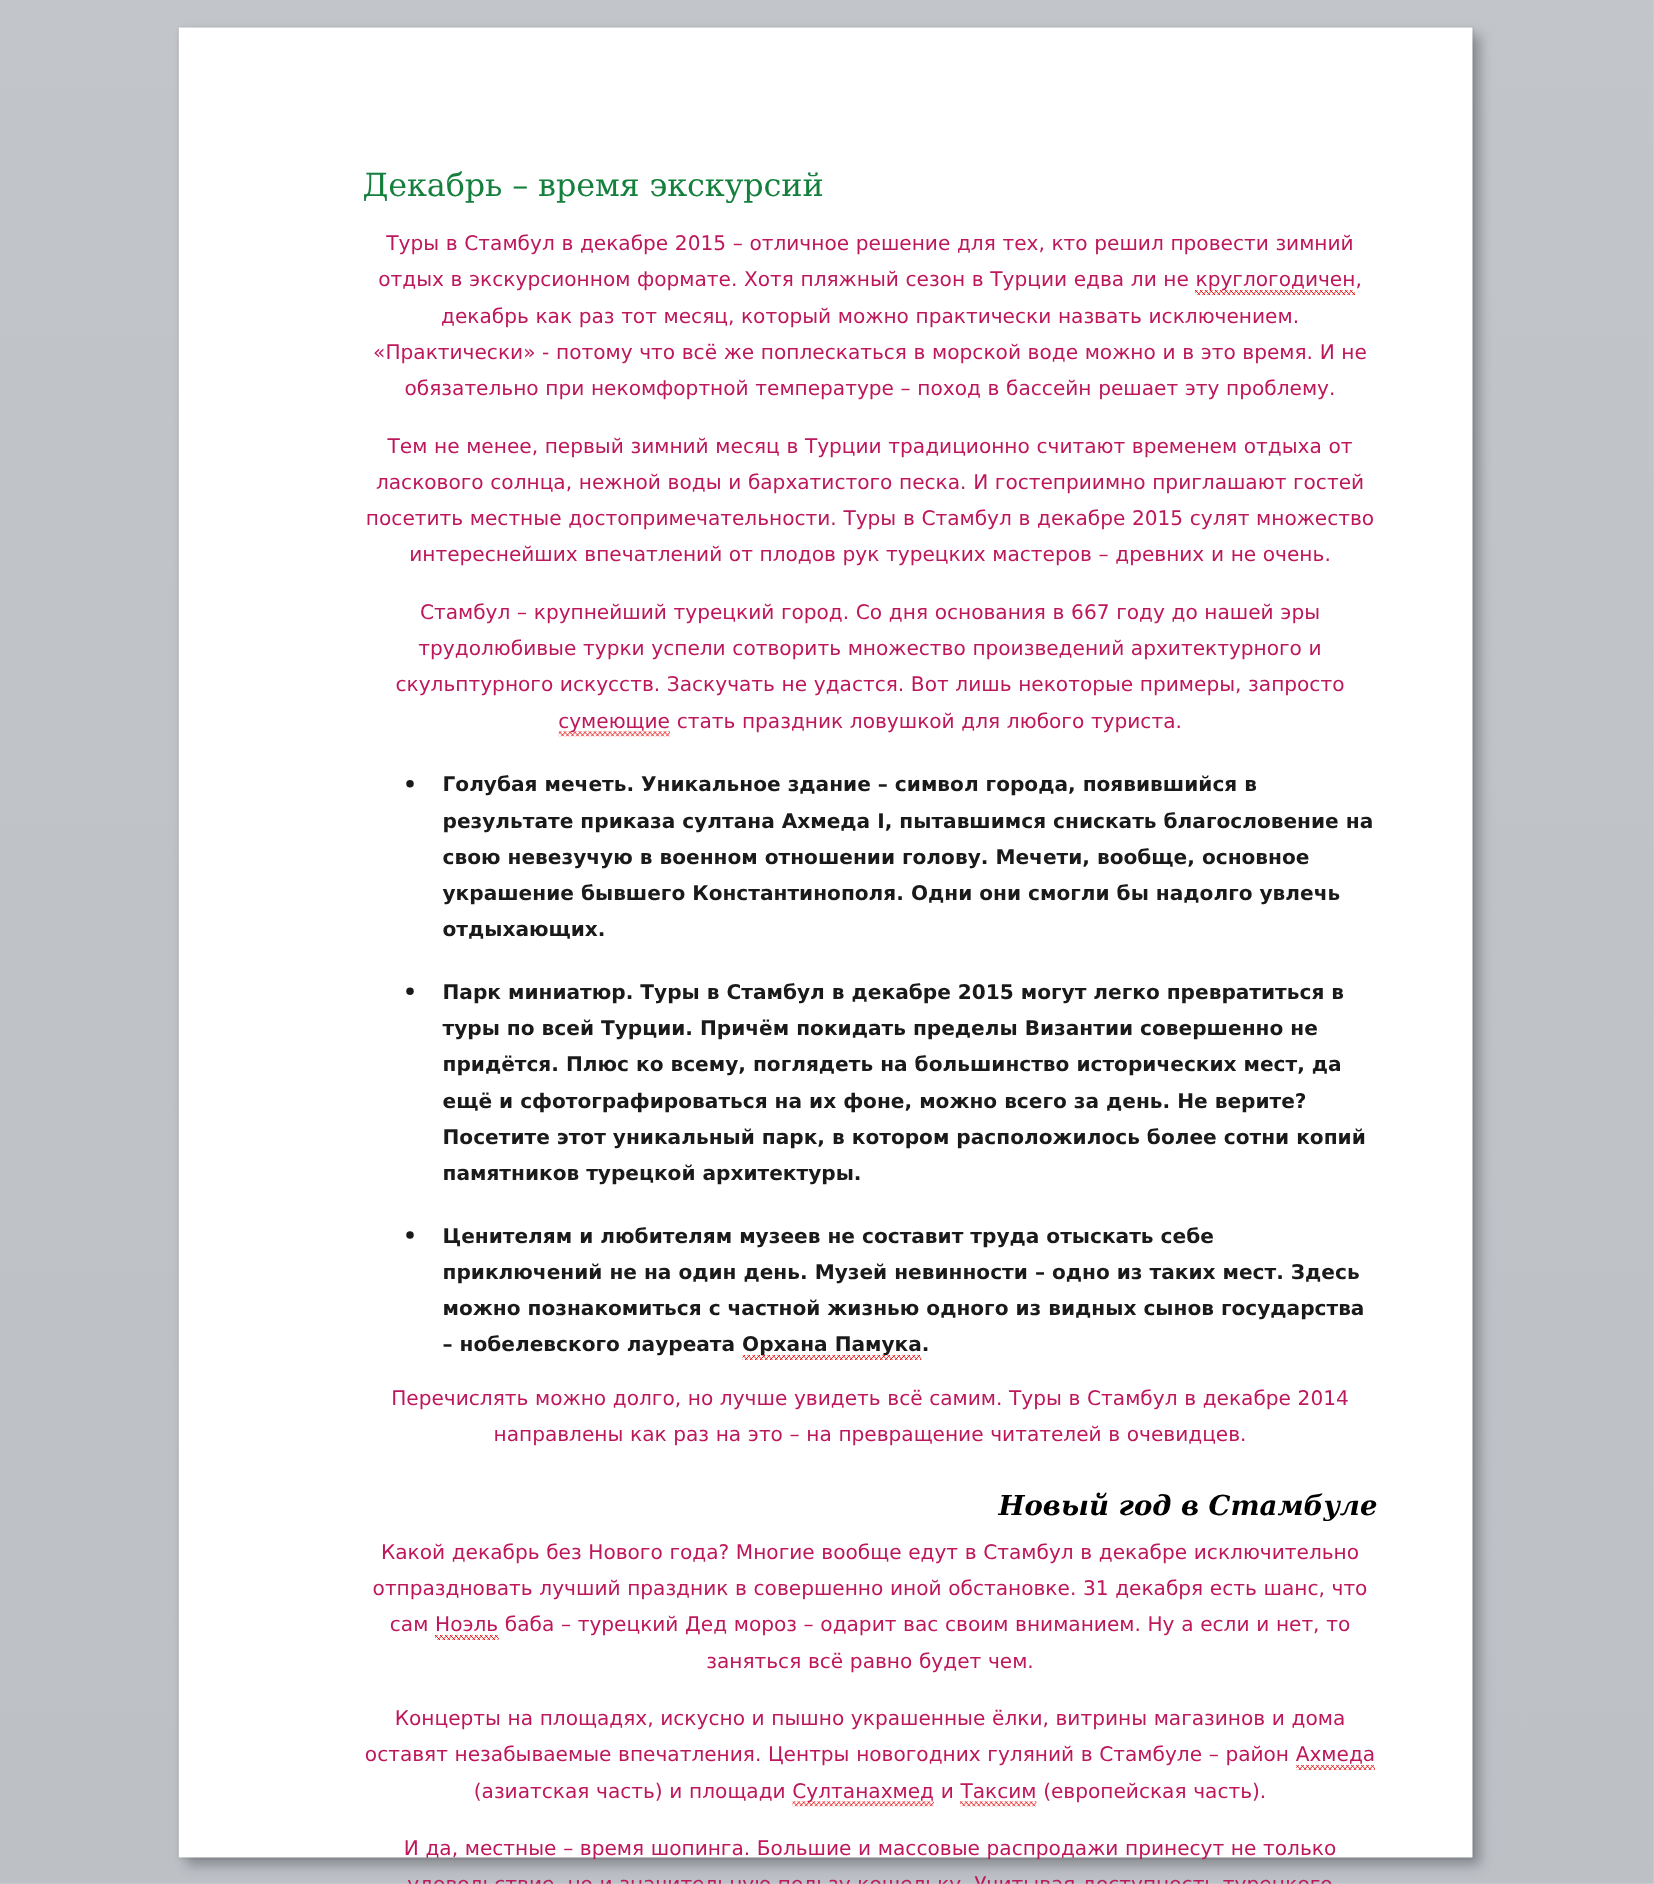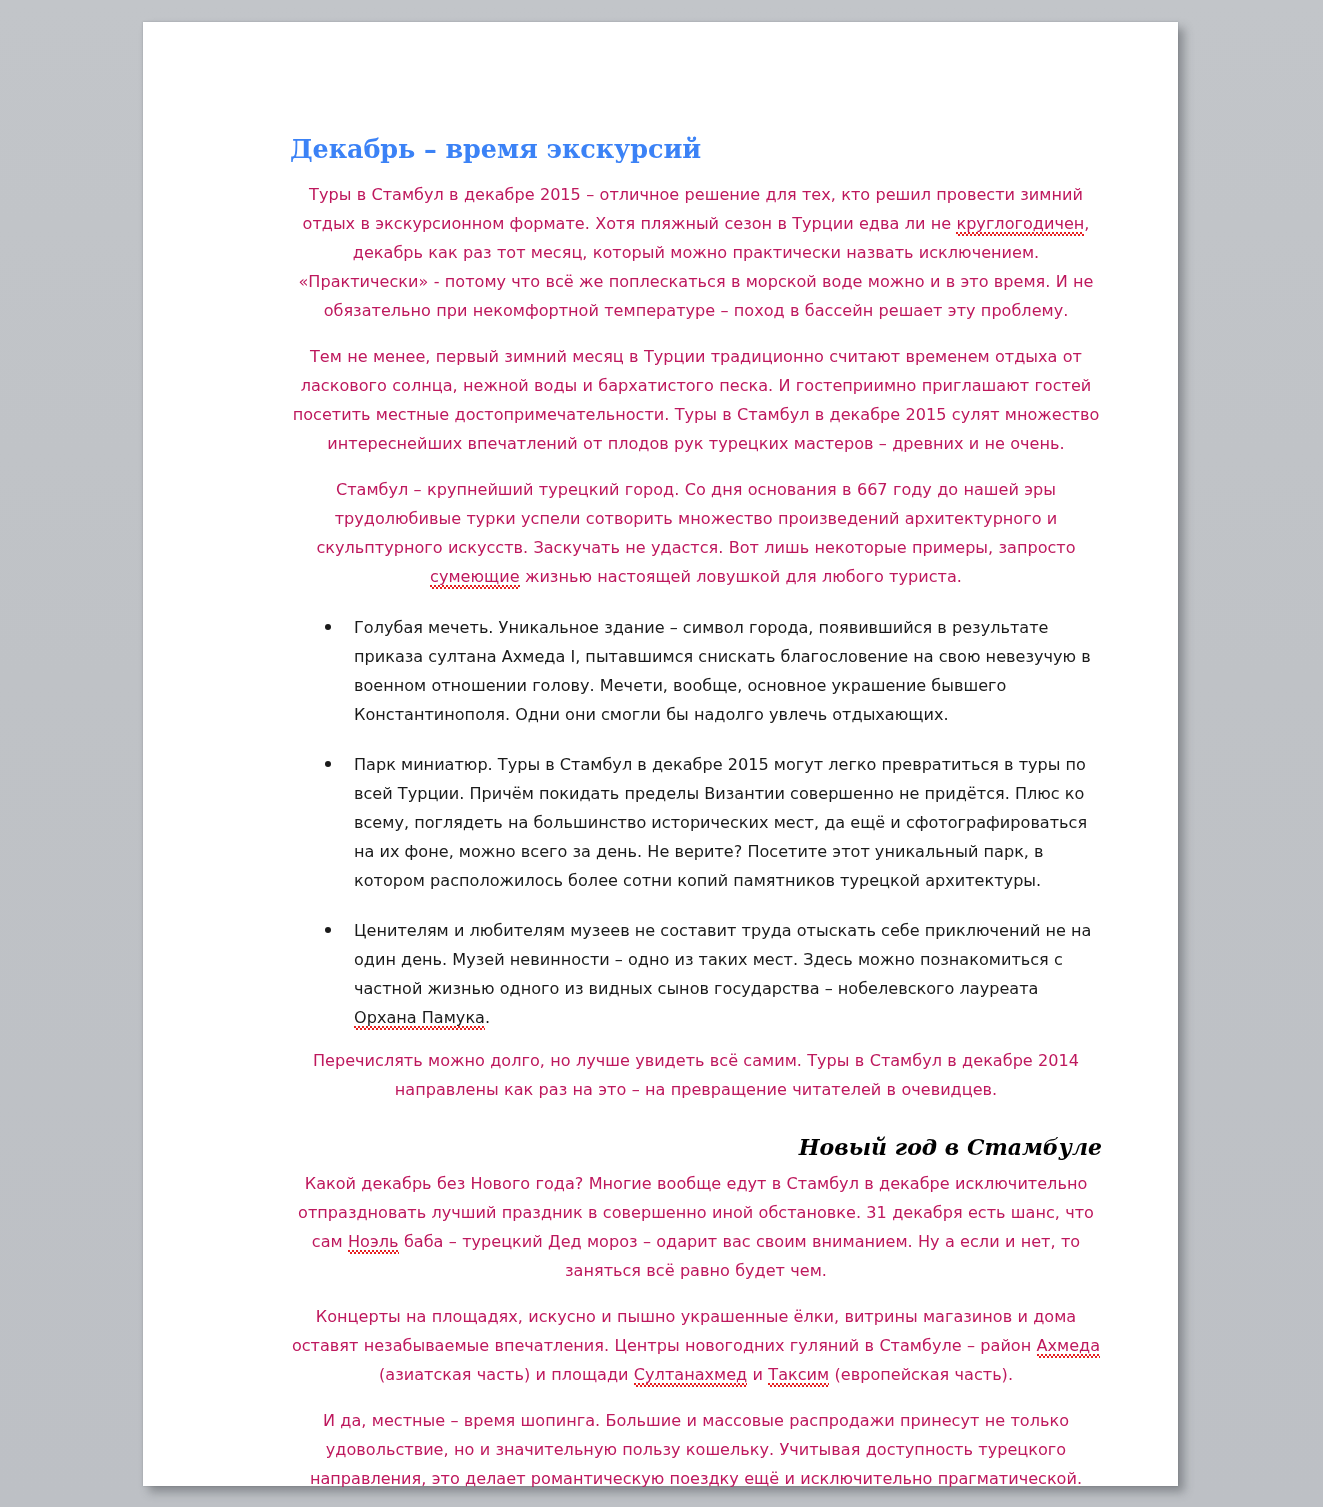--- a/index.html
+++ b/index.html
@@ -37,24 +37,24 @@
   #doc-body {
     position: absolute;
     left: 147px;
     top: 112px;
     width: 812px;
   }
 
   
   .doc-title {
     font-family: "DejaVu Serif", serif;
-    font-weight: bold;
+    font-weight: normal;
     font-size: 25.5px;
     line-height: 1.18;
-    color: #3b82f6;
+    color: #15803d;
     margin: 0 0 16px 0;
     letter-spacing: -0.1px;
   }
 
   .doc-subtitle {
     font-family: "DejaVu Serif", serif;
     font-weight: bold;
     font-style: italic;
     font-size: 22px;
     line-height: 1.2;
@@ -75,20 +75,21 @@
 
   .para.tight {
     margin-bottom: 14px;
   }
 
   
   .bullet-list {
     list-style: none;
     margin: 22px 0 14px 0;
     padding: 0;
+    font-weight: bold;
   }
   .bullet-item {
     position: relative;
     padding-left: 64px;
     font-family: "DejaVu Sans", sans-serif;
     font-size: 16.1px;
     line-height: 29px;
     color: #1a1a1a;
     margin-bottom: 21px;
   }
@@ -134,21 +135,21 @@
   <div id="page-sheet">
 
     <div id="doc-body">
 
       <h1 class="doc-title">Декабрь – время экскурсий</h1>
 
       <p class="para"><span>Туры в Стамбул в декабре 2015 – отличное решение для тех, кто решил провести зимний отдых в экскурсионном формате. Хотя пляжный сезон в Турции едва ли не </span><span class="spell">круглогодичен</span><span>, декабрь как раз тот месяц, который можно практически назвать исключением. «Практически» - потому что всё же поплескаться в морской воде можно и в это время. И не обязательно при некомфортной температуре – поход в бассейн решает эту проблему.</span></p>
 
       <p class="para">Тем не менее, первый зимний месяц в Турции традиционно считают временем отдыха от ласкового солнца, нежной воды и бархатистого песка. И гостеприимно приглашают гостей посетить местные достопримечательности.  Туры в Стамбул в декабре 2015 сулят множество интереснейших  впечатлений от плодов рук турецких мастеров – древних и не очень.</p>
 
-      <p class="para tight"><span>Стамбул – крупнейший турецкий город. Со дня основания в 667 году до нашей эры трудолюбивые турки успели сотворить множество произведений архитектурного и скульптурного искусств. Заскучать не удастся. Вот лишь некоторые примеры, запросто </span><span class="spell">сумеющие</span><span> жизнью настоящей ловушкой для любого туриста.</span></p>
+      <p class="para tight"><span>Стамбул – крупнейший турецкий город. Со дня основания в 667 году до нашей эры трудолюбивые турки успели сотворить множество произведений архитектурного и скульптурного искусств. Заскучать не удастся. Вот лишь некоторые примеры, запросто </span><span class="spell">сумеющие</span><span> стать праздник ловушкой для любого туриста.</span></p>
 
       <ul class="bullet-list">
 
         <li class="bullet-item">
           <span class="bullet-marker"></span>
           <span>Голубая мечеть. Уникальное здание – символ города, появившийся в результате приказа султана Ахмеда I, пытавшимся снискать благословение на свою невезучую в военном отношении голову. Мечети, вообще, основное украшение бывшего Константинополя. Одни они смогли бы надолго увлечь отдыхающих.</span>
         </li>
 
         <li class="bullet-item">
           <span class="bullet-marker"></span>

